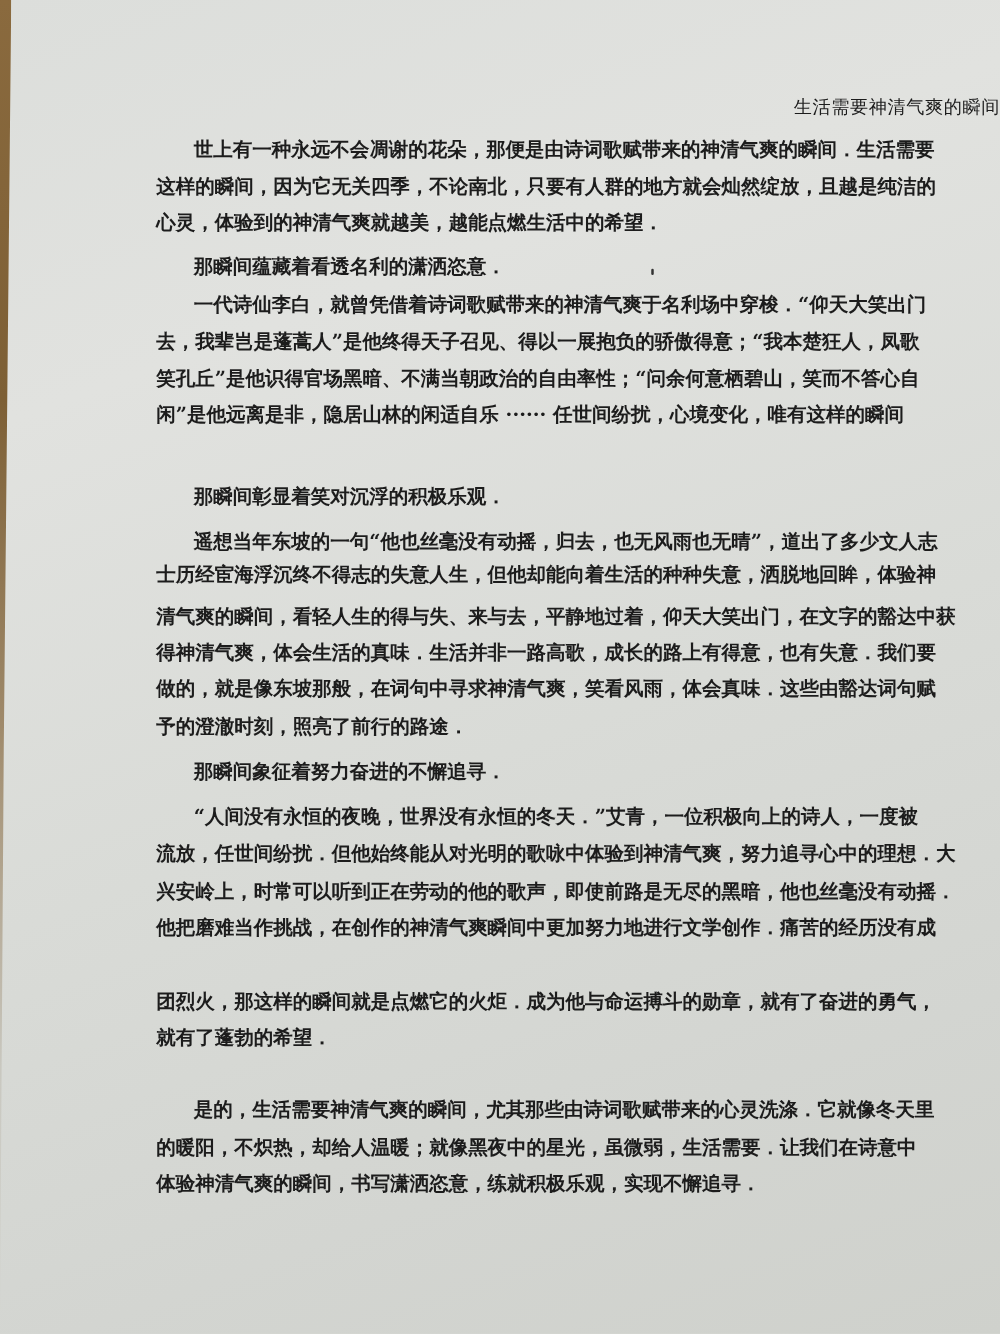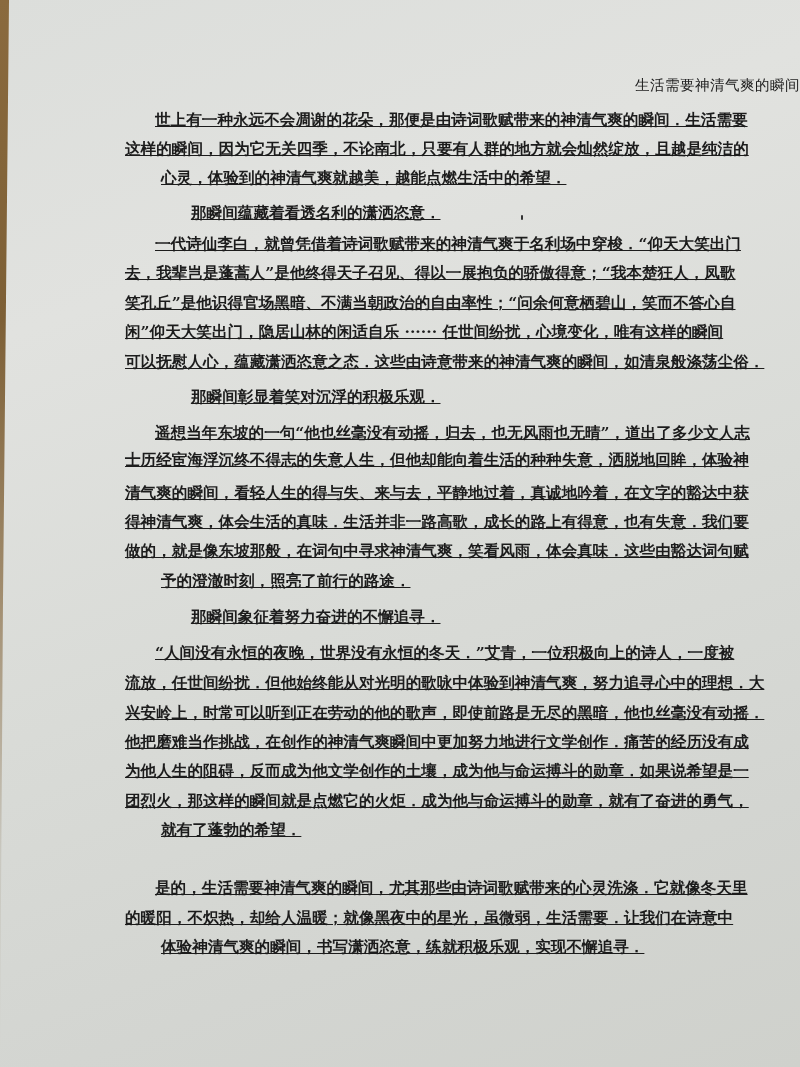--- a/index.html
+++ b/index.html
@@ -48,24 +48,23 @@
     .line {
       position: absolute;
       left: 125px;
       width: 570px;
       font-size: 15.6px;
       white-space: nowrap;
       text-align: justify;
       text-align-last: justify;
       font-weight: 600;
       line-height: 20px;
-      text-decoration: underline;
     }
     .line.indent { left: 155px; width: 540px; }
-    .line.short { text-align-last: left; margin-left: 36px; }
+    .line.short { text-align-last: left; }
     .mark {
       position: absolute;
       width: 2px;
       height: 5px;
       background: #333;
       border-radius: 1px;
     }
   </style>
 </head>
 <body>
@@ -78,39 +77,37 @@
     <div class="line indent" style="top:110px">世上有一种永远不会凋谢的花朵，那便是由诗词歌赋带来的神清气爽的瞬间．生活需要</div>
     <div class="line" style="top:139px">这样的瞬间，因为它无关四季，不论南北，只要有人群的地方就会灿然绽放，且越是纯洁的</div>
     <div class="line short" style="top:168px">心灵，体验到的神清气爽就越美，越能点燃生活中的希望．</div>
 
     <div class="line indent short" style="top:203px">那瞬间蕴藏着看透名利的潇洒恣意．</div>
     <div class="mark" style="left:521px; top:215px"></div>
 
     <div class="line indent" style="top:234px">一代诗仙李白，就曾凭借着诗词歌赋带来的神清气爽于名利场中穿梭．“仰天大笑出门</div>
     <div class="line" style="top:263px">去，我辈岂是蓬蒿人”是他终得天子召见、得以一展抱负的骄傲得意；“我本楚狂人，凤歌</div>
     <div class="line" style="top:293px">笑孔丘”是他识得官场黑暗、不满当朝政治的自由率性；“问余何意栖碧山，笑而不答心自</div>
-    <div class="line" style="top:322px">闲”仰天大笑出门，隐居山林的闲适自乐 ······ 任世间纷扰，心境变化，唯有这样的瞬间</div>
-    <div class="line" style="top:352px">可以抚慰人心，蕴藏潇洒恣意之态．这些由诗意带来的神清气爽的瞬间，如清泉般涤荡尘俗．</div>
+    <div class="line" style="top:322px">闲”是他远离是非，隐居山林的闲适自乐 ······ 任世间纷扰，心境变化，唯有这样的瞬间</div>
 
     <div class="line indent short" style="top:387px">那瞬间彰显着笑对沉浮的积极乐观．</div>
 
     <div class="line indent" style="top:423px">遥想当年东坡的一句“他也丝毫没有动摇，归去，也无风雨也无晴”，道出了多少文人志</div>
     <div class="line" style="top:450px">士历经宦海浮沉终不得志的失意人生，但他却能向着生活的种种失意，洒脱地回眸，体验神</div>
-    <div class="line" style="top:483px">清气爽的瞬间，看轻人生的得与失、来与去，平静地过着，真诚地吟着，在文字的豁达中获</div>
+    <div class="line" style="top:483px">清气爽的瞬间，看轻人生的得与失、来与去，平静地过着，仰天大笑出门，在文字的豁达中获</div>
     <div class="line" style="top:512px">得神清气爽，体会生活的真味．生活并非一路高歌，成长的路上有得意，也有失意．我们要</div>
     <div class="line" style="top:541px">做的，就是像东坡那般，在词句中寻求神清气爽，笑看风雨，体会真味．这些由豁达词句赋</div>
     <div class="line short" style="top:571px">予的澄澈时刻，照亮了前行的路途．</div>
 
     <div class="line indent short" style="top:607px">那瞬间象征着努力奋进的不懈追寻．</div>
 
     <div class="line indent" style="top:643px">“人间没有永恒的夜晚，世界没有永恒的冬天．”艾青，一位积极向上的诗人，一度被</div>
     <div class="line" style="top:673px">流放，任世间纷扰．但他始终能从对光明的歌咏中体验到神清气爽，努力追寻心中的理想．大</div>
     <div class="line" style="top:703px">兴安岭上，时常可以听到正在劳动的他的歌声，即使前路是无尽的黑暗，他也丝毫没有动摇．</div>
     <div class="line" style="top:732px">他把磨难当作挑战，在创作的神清气爽瞬间中更加努力地进行文学创作．痛苦的经历没有成</div>
-    <div class="line" style="top:761px">为他人生的阻碍，反而成为他文学创作的土壤，成为他与命运搏斗的勋章．如果说希望是一</div>
     <div class="line" style="top:791px">团烈火，那这样的瞬间就是点燃它的火炬．成为他与命运搏斗的勋章，就有了奋进的勇气，</div>
     <div class="line short" style="top:820px">就有了蓬勃的希望．</div>
 
     <div class="line indent" style="top:878px">是的，生活需要神清气爽的瞬间，尤其那些由诗词歌赋带来的心灵洗涤．它就像冬天里</div>
     <div class="line" style="top:908px">的暖阳，不炽热，却给人温暖；就像黑夜中的星光，虽微弱，生活需要．让我们在诗意中</div>
     <div class="line short" style="top:937px">体验神清气爽的瞬间，书写潇洒恣意，练就积极乐观，实现不懈追寻．</div>
   </div>
 </div>
 
 </body></html>

